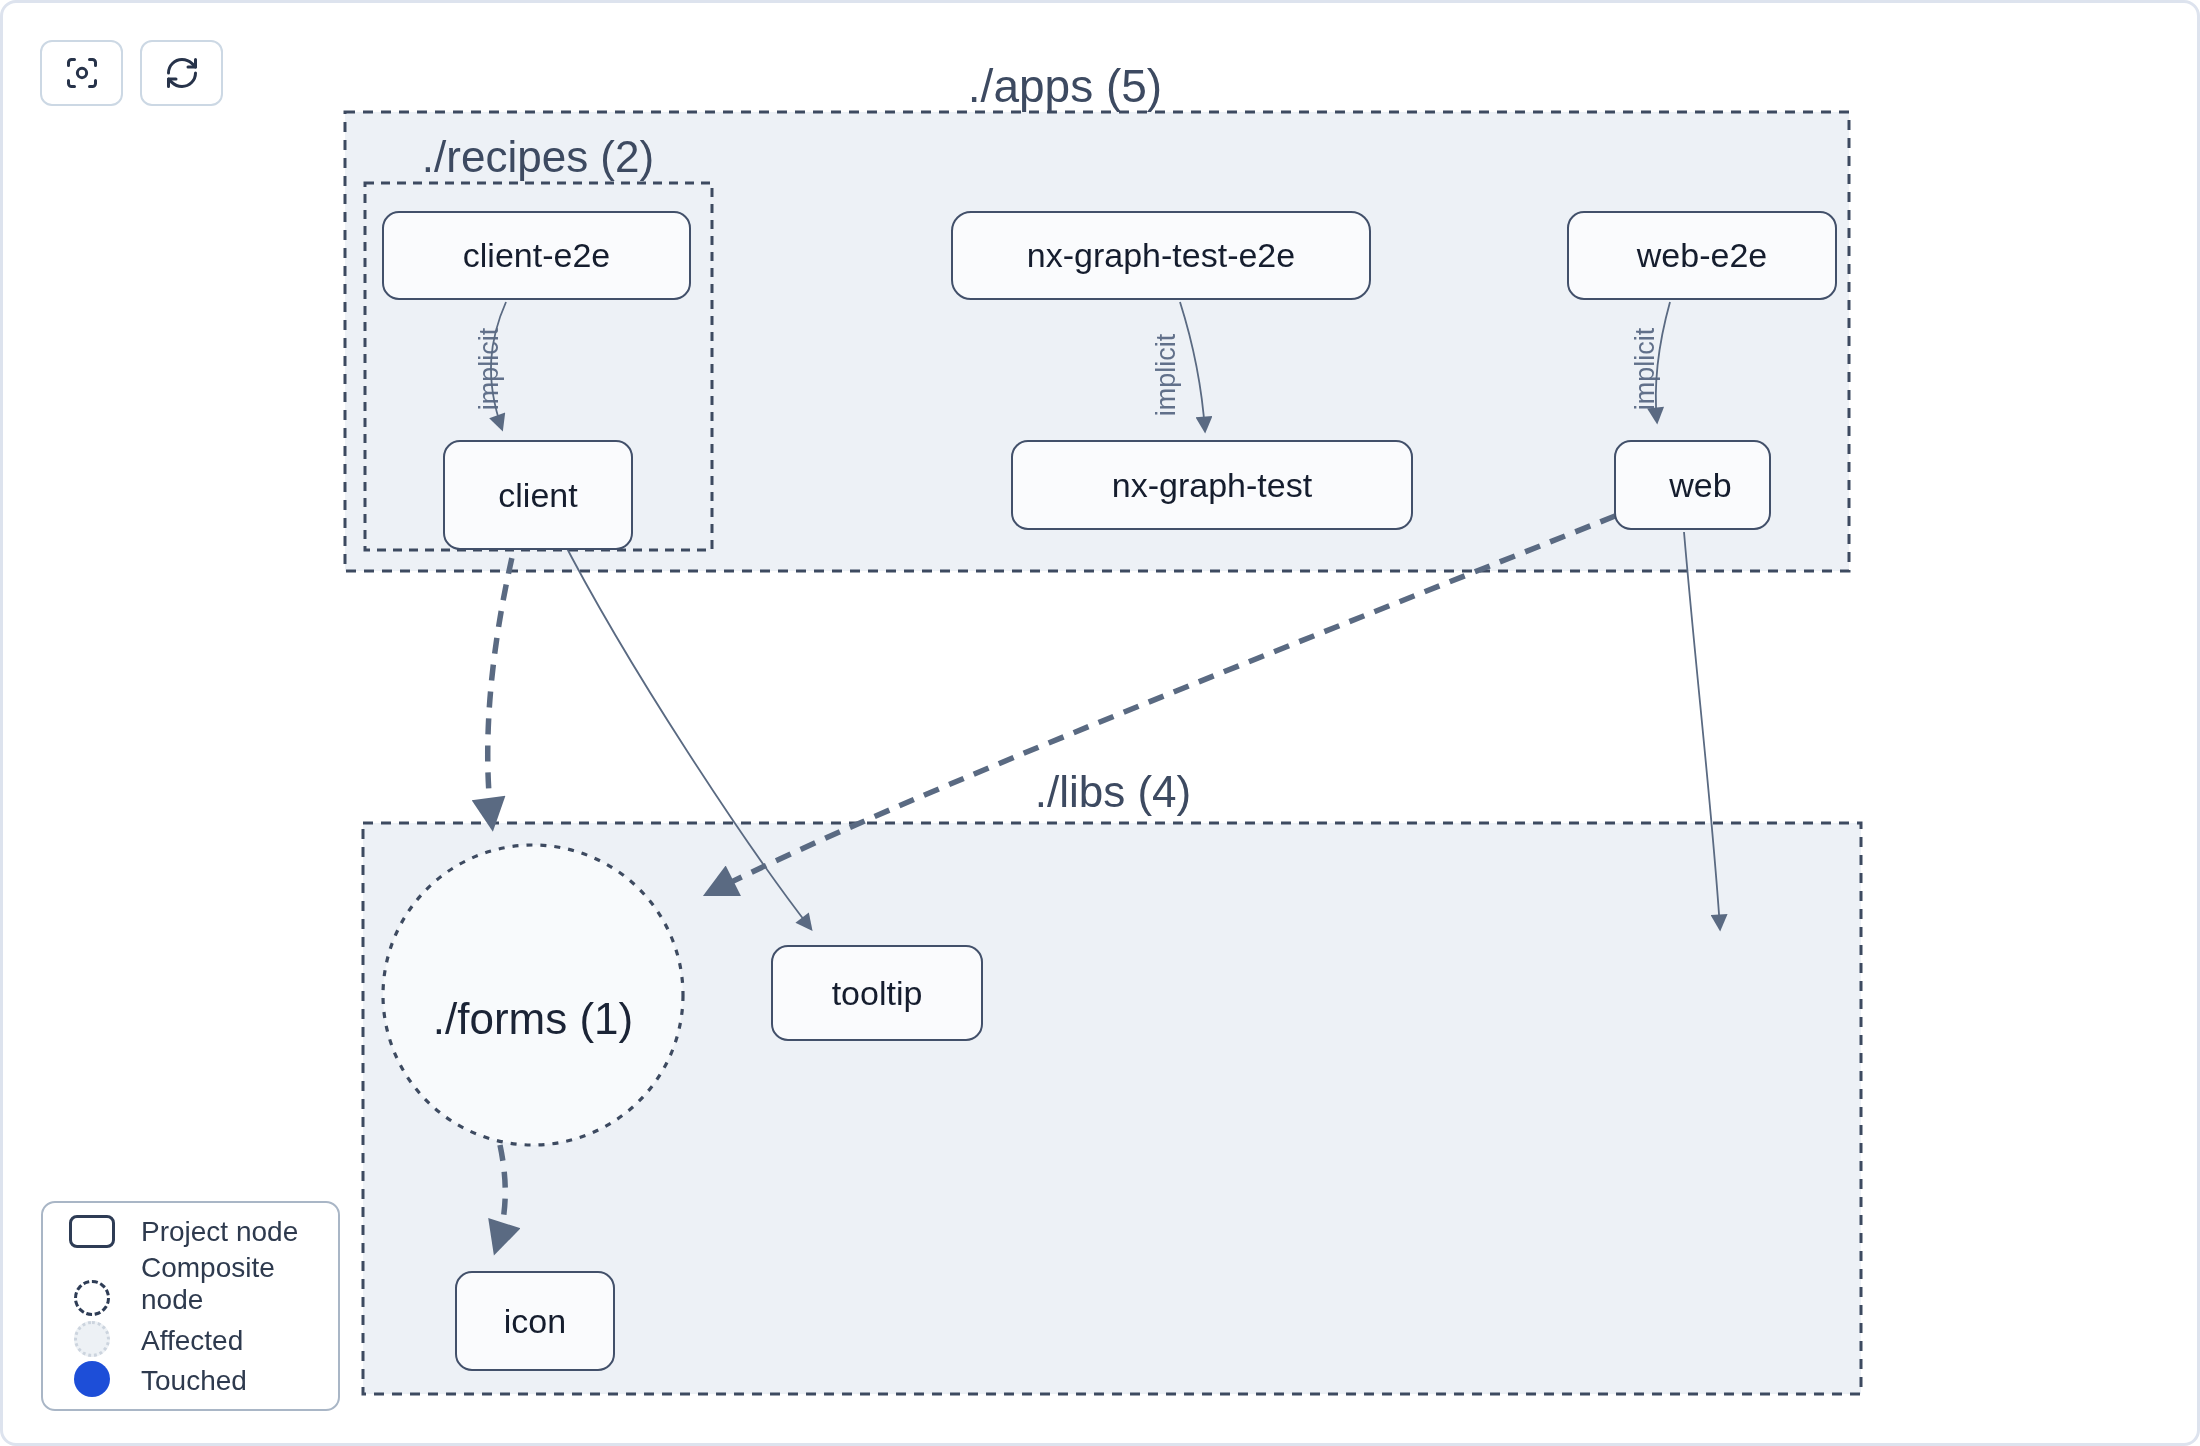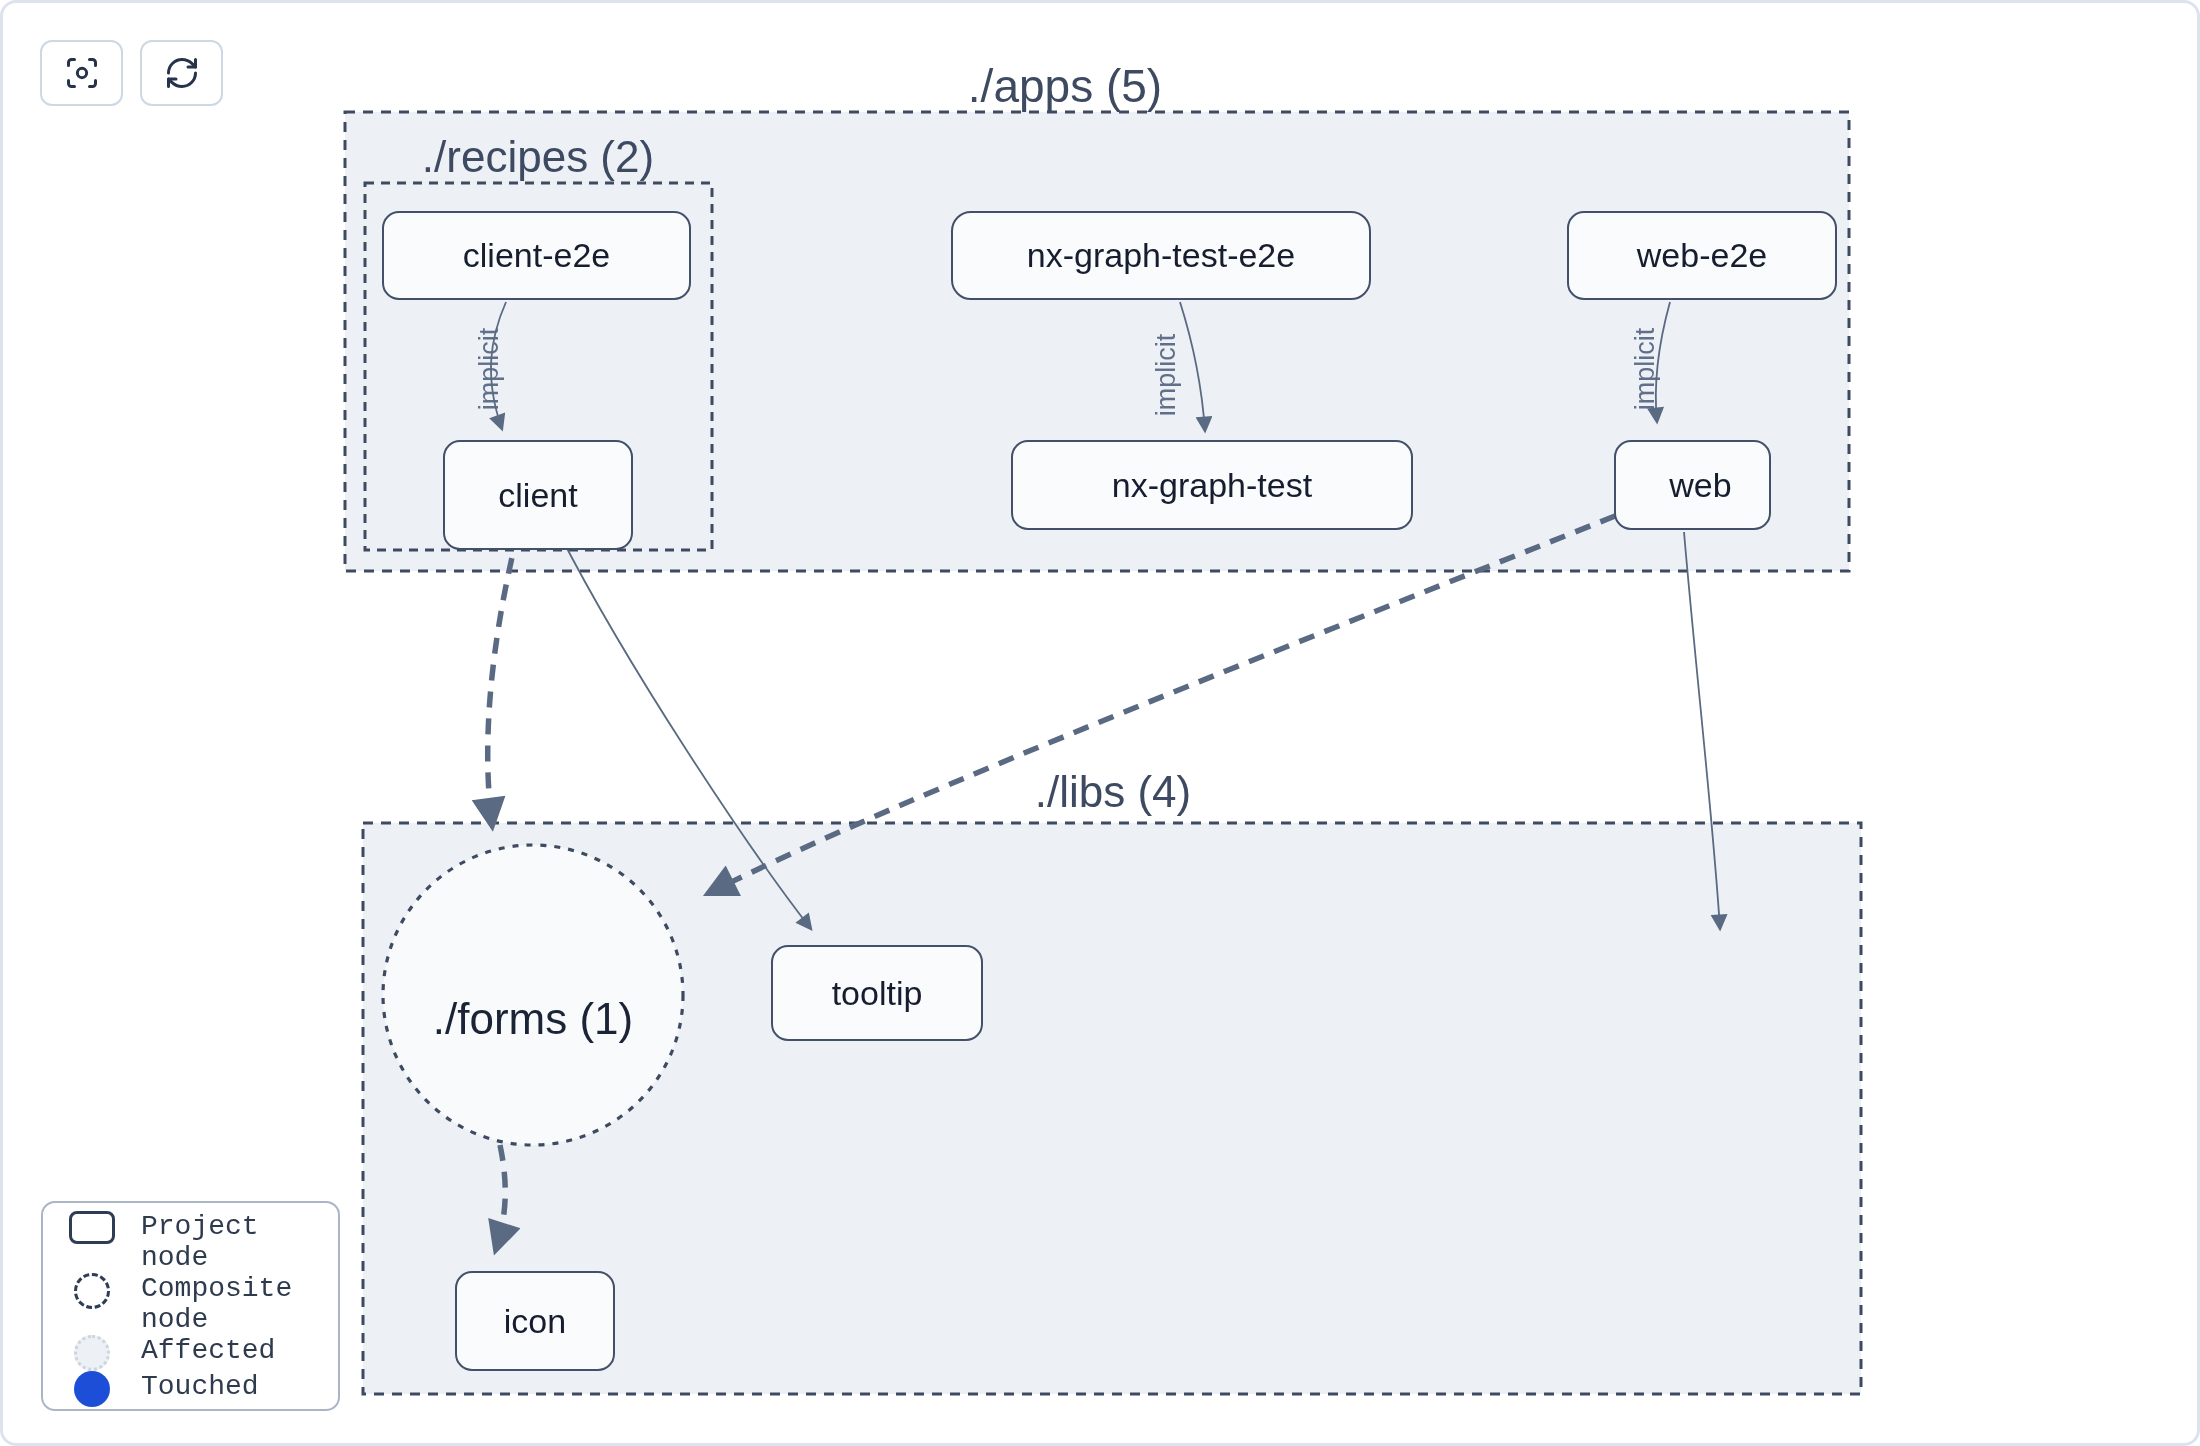--- a/index.html
+++ b/index.html
@@ -29,21 +29,21 @@
     width:83px;height:66px;box-sizing:border-box;background:#ffffff;
     border:2px solid #ccd8e4;border-radius:12px;display:flex;align-items:center;justify-content:center;
     cursor:pointer;padding:0;
   }
   .tool-btn svg{stroke:#27334a;fill:none;stroke-width:2;stroke-linecap:round;stroke-linejoin:round;}
   .legend{
     position:absolute;left:38px;top:1198px;width:299px;height:210px;z-index:6;
     box-sizing:border-box;background:#ffffff;border:2px solid #a9b6c6;border-radius:14px;
     display:flex;flex-direction:column;justify-content:space-evenly;padding:8px 0;
   }
-  .legend-row{display:flex;align-items:flex-start;font-family:Liberation Mono, monospace;}
+  .legend-row{display:flex;align-items:flex-end;}
   .legend-swatch-cell{width:98px;display:flex;align-items:center;justify-content:center;flex:none;}
   .legend-text{font-size:28px;color:#2e3a4e;}
   .sw-project{width:46px;height:33px;box-sizing:border-box;border:3px solid #2e3c55;border-radius:8px;background:#fff;}
   .sw-composite{width:36px;height:36px;box-sizing:border-box;border:3px dashed #2e3c55;border-radius:50%;background:#fff;}
   .sw-affected{width:36px;height:36px;box-sizing:border-box;border:3px dotted #ccd4de;border-radius:50%;background:#edf1f5;}
   .sw-touched{width:36px;height:36px;border-radius:50%;background:#1d4ed8;}
 </style>
 </head>
 <body>
 

